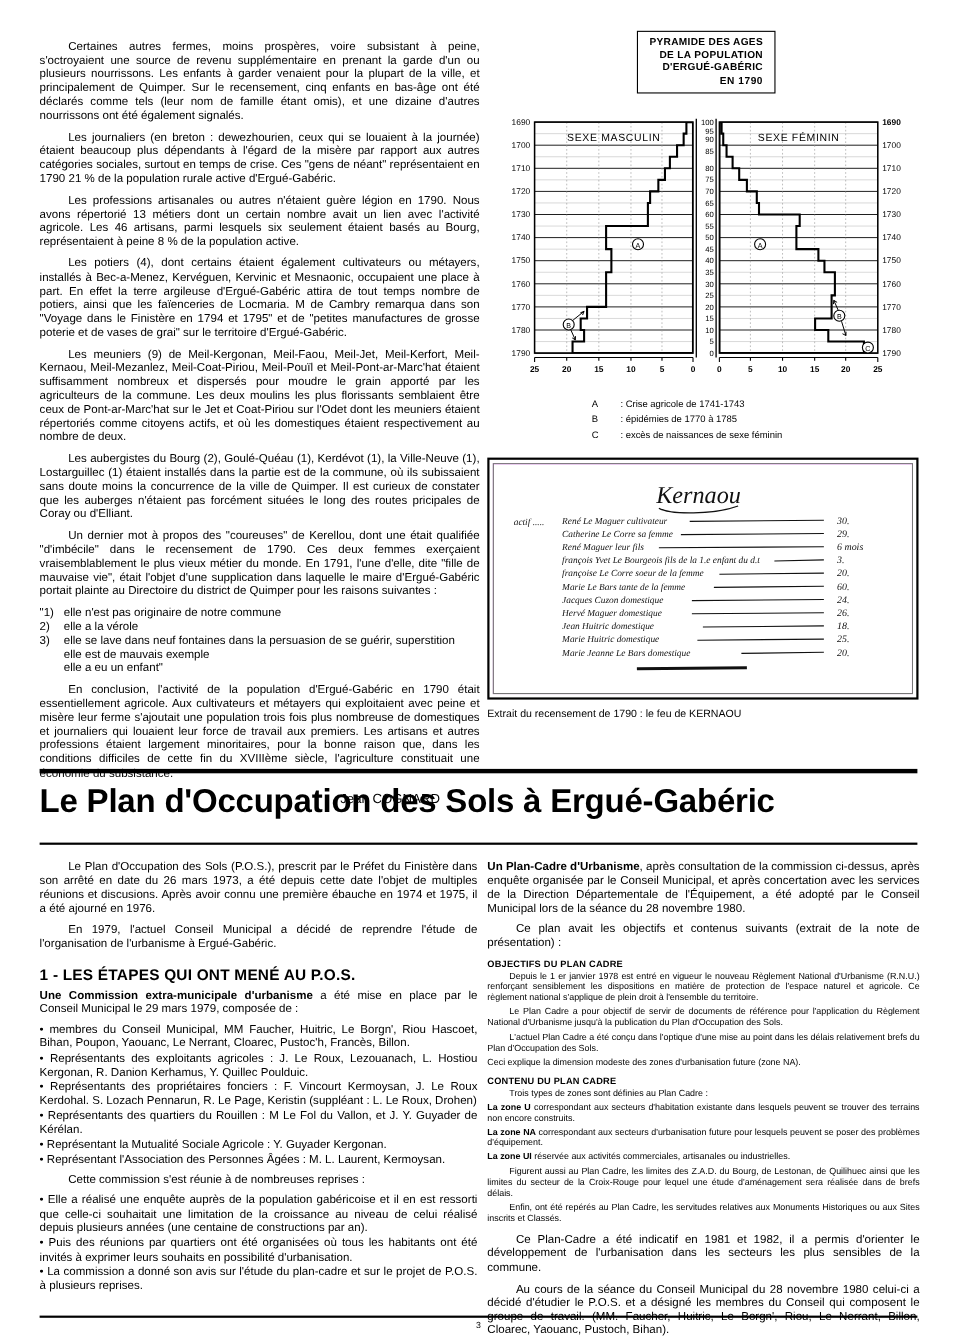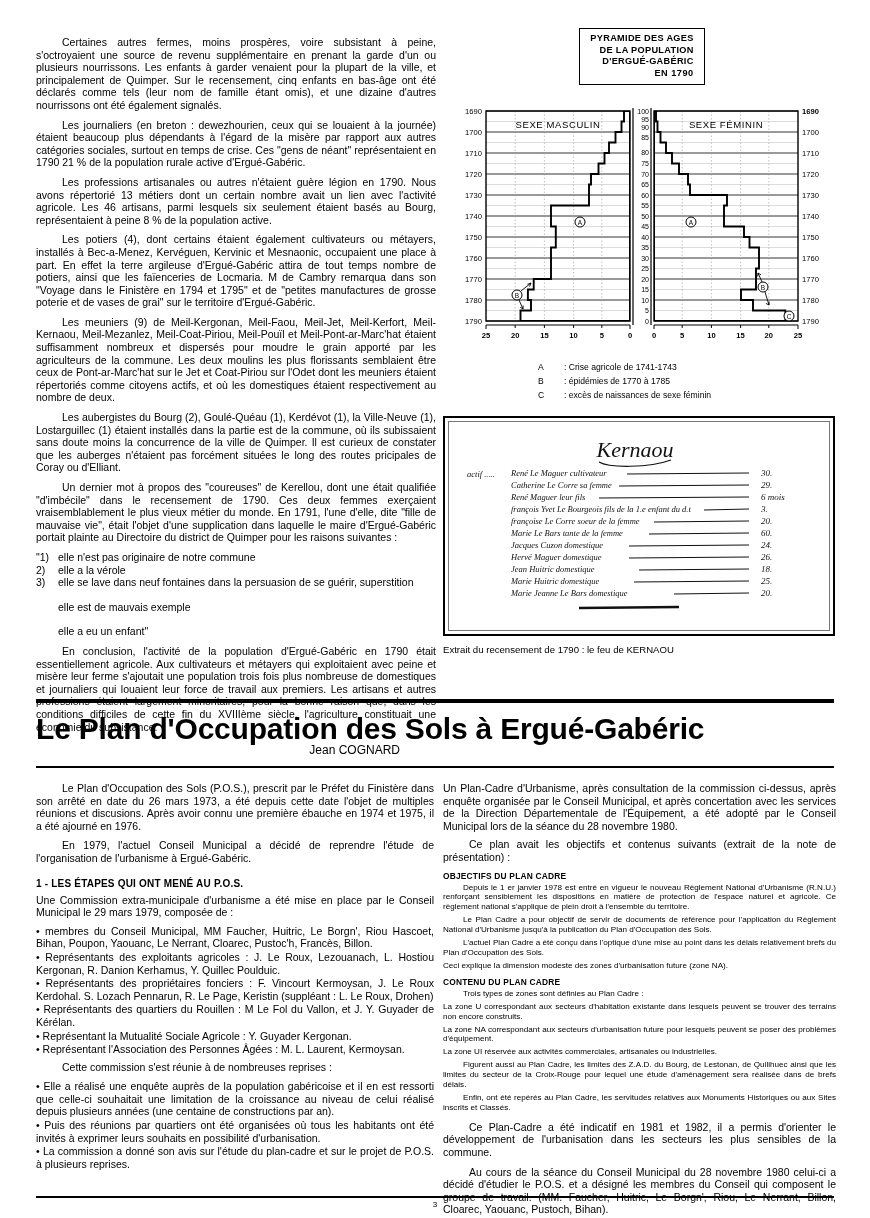--- a/index.html
+++ b/index.html
@@ -62,36 +62,36 @@
     font-size:30px;font-weight:bold;letter-spacing:-0.2px;
   }
   .rule-thin{position:absolute;left:36px;top:766px;width:798px;height:1.6px;background:#000;}
   .rule-bottom{position:absolute;left:36px;top:1196px;width:798px;height:1.6px;background:#000;}
   .page-num{position:absolute;left:0;top:1200px;width:870px;text-align:center;font-size:8px;}
 
   
   .col-left{position:absolute;left:36px;top:782px;width:398px;}
   .col-right{position:absolute;left:443px;top:782px;width:393px;}
 
-  .h2{font-size:10px;font-weight:bold;margin:13px 0 5px 0;letter-spacing:.2px;}
+  .h2{font-size:14px;font-weight:bold;margin:13px 0 5px 0;letter-spacing:.2px;}
   .lead{font-size:10.5px;line-height:12.6px;text-align:justify;margin:0 0 6px 0;}
   .bullet{font-size:10.5px;line-height:12.6px;text-align:justify;margin:0 0 1px 0;}
-  b.nb{font-weight:normal;}
+  b.nb{font-weight:bold;}
 
   .small-h{font-size:8.4px;font-weight:bold;margin:6px 0 2px 0;letter-spacing:.2px;}
   .small-p{font-size:8.1px;line-height:9.9px;text-align:justify;margin:0 0 3px 0;}
   .small-p.ind{text-indent:20px;}
 
   .sig{text-align:right;font-size:12px;margin-top:10px;padding-right:36px;}
 
   .listline{font-size:10.5px;line-height:12.6px;margin:0;text-align:justify;}
   .numlist{margin:0;padding:0;list-style:none;font-size:10.5px;line-height:12.6px;}
   .numlist li{display:flex;}
   .numlist li .n{width:22px;flex:0 0 22px;}
-  .hang{padding-left:22px;margin-top:12px;}
+  .hang{padding-left:22px;}
 </style>
 </head>
 <body>
 
 <div class="page">
 
   <div class="top-left">
     <p class="p ind">Certaines autres fermes, moins prospères, voire subsistant à peine, s'octroyaient une source de revenu supplémentaire en prenant la garde d'un ou plusieurs nourrissons. Les enfants à garder venaient pour la plupart de la ville, et principalement de Quimper. Sur le recensement, cinq enfants en bas-âge ont été déclarés comme tels (leur nom de famille étant omis), et une dizaine d'autres nourrissons ont été également signalés.</p>
     <p class="p ind">Les journaliers (en breton : dewezhourien, ceux qui se louaient à la journée) étaient beaucoup plus dépendants à l'égard de la misère par rapport aux autres catégories sociales, surtout en temps de crise. Ces "gens de néant" représentaient en 1790 21 % de la population rurale active d'Ergué-Gabéric.</p>
     <p class="p ind">Les professions artisanales ou autres n'étaient guère légion en 1790. Nous avons répertorié 13 métiers dont un certain nombre avait un lien avec l'activité agricole. Les 46 artisans, parmi lesquels six seulement étaient basés au Bourg, représentaient à peine 8 % de la population active.</p>

